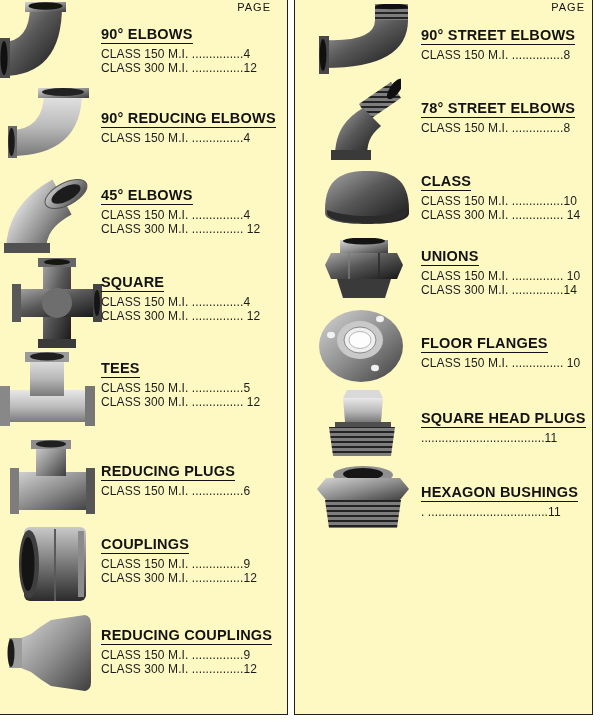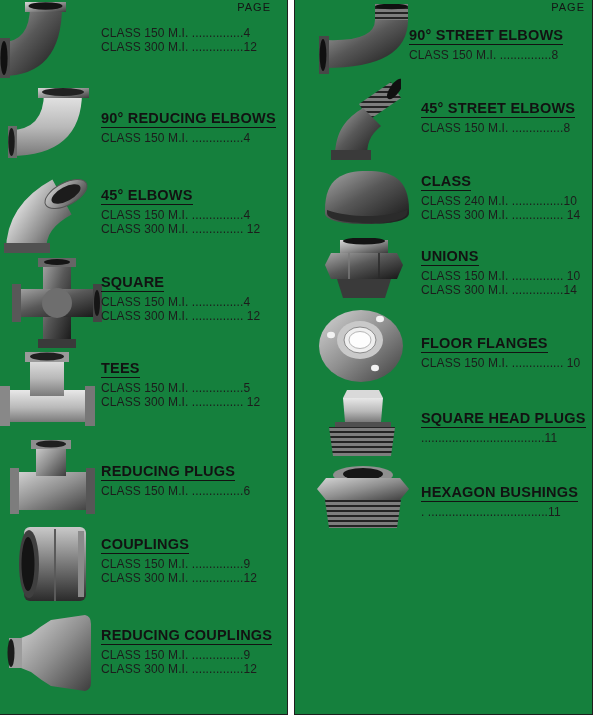--- a/index.html
+++ b/index.html
@@ -1,20 +1,20 @@
 <!DOCTYPE html>
 <html><head>
 <meta charset="utf-8">
 <style>
   html,body{margin:0;padding:0;}
   body{
     width:600px;height:722px;position:relative;background:#ffffff;
     font-family:"Liberation Sans", sans-serif;color:#1c1c1c;overflow:hidden;
   }
-  .colbox{position:absolute;top:0;box-sizing:border-box;background:#15803d;}
+  .colbox{position:absolute;top:0;box-sizing:border-box;background:#fef9c3;}
   #left-col{left:0;width:288px;height:715px;border-right:1px solid #1f1f1f;border-bottom:1px solid #1f1f1f;}
   #right-col{left:294px;width:299px;height:715px;border-left:1px solid #1f1f1f;border-right:1px solid #1f1f1f;border-bottom:1px solid #1f1f1f;}
   .page-label{position:absolute;top:1px;font-size:11px;letter-spacing:1px;color:#141414;}
   #left-col .page-label{right:16px;}
   #right-col .page-label{right:7px;}
   .photo{position:absolute;}
   .photo svg{display:block;width:100%;height:100%;}
   .etext{position:absolute;white-space:nowrap;}
   .title{font-size:14.5px;font-weight:bold;letter-spacing:0.2px;line-height:16px;margin-bottom:3px;color:#121212;}
   .title span{display:inline-block;border-bottom:1.6px solid #121212;padding-bottom:1px;}
@@ -58,20 +58,21 @@
   <div class="photo" style="left:0;top:2px;width:66px;height:76px">
     <svg viewBox="0 0 66 76">
       <path d="M30,4 L62,4 Q62,74 2,74 L2,40 Q30,40 30,4 Z" fill="url(#gDark)"></path>
       <rect x="25" y="0" width="41" height="10" fill="url(#gMid)"></rect>
       <ellipse cx="45.5" cy="4" rx="17" ry="3.8" fill="#141414"></ellipse>
       <rect x="0" y="36" width="10" height="40" fill="#4a4a4a"></rect>
       <ellipse cx="4" cy="56" rx="3.6" ry="17" fill="#101010"></ellipse>
     </svg>
   </div>
   <div class="etext" style="left:101px;top:26px">
+    <div class="title"><span>90° ELBOWS</span></div>
     <div class="cline">CLASS 150 M.I.  ...............4</div>
     <div class="cline">CLASS 300 M.I. ...............12</div>
   </div>
 
   <div class="photo" style="left:8px;top:88px;width:85px;height:70px">
     <svg viewBox="0 0 85 70">
       <path d="M36,4 L74,4 Q74,68 2,68 L2,42 Q36,42 36,4 Z" fill="url(#gLight)"></path>
       <rect x="30" y="0" width="51" height="10" fill="url(#gMid)"></rect>
       <ellipse cx="55" cy="4" rx="21" ry="4" fill="#222222"></ellipse>
       <rect x="0" y="38" width="9" height="32" fill="#6a6a6a"></rect>
@@ -181,47 +182,47 @@
 
   <div class="photo" style="left:24px;top:4px;width:95px;height:70px">
     <svg viewBox="0 0 95 70">
       <rect x="56" y="0" width="33" height="18" fill="url(#pThreadH)"></rect>
       <ellipse cx="72.5" cy="2.5" rx="16.5" ry="2.8" fill="#101010"></ellipse>
       <path d="M56,16 L89,16 Q89,64 6,64 L6,36 Q56,38 56,16 Z" fill="url(#gDark)"></path>
       <rect x="0" y="32" width="10" height="38" fill="#474747"></rect>
       <ellipse cx="4" cy="51" rx="3.4" ry="16" fill="#101010"></ellipse>
     </svg>
   </div>
-  <div class="etext" style="left:114px;top:27px">
+  <div class="etext" style="left:126px;top:27px">
     <div class="title"><span>90° STREET ELBOWS</span></div>
     <div class="cline">CLASS 150 M.I.  ...............8</div>
   </div>
 
   <div class="photo" style="left:26px;top:78px;width:80px;height:82px">
     <svg viewBox="0 0 80 82">
       <polygon points="38,26 70,4 80,20 48,42" fill="url(#pThreadH)"></polygon>
       <ellipse cx="74" cy="11" rx="5" ry="12" transform="rotate(35 74 11)" fill="#101010"></ellipse>
       <path d="M14,80 C14,52 26,40 42,30 L60,48 C48,58 46,66 46,80 Z" fill="url(#gDark)"></path>
       <rect x="10" y="72" width="40" height="10" fill="#3a3a3a"></rect>
     </svg>
   </div>
   <div class="etext" style="left:126px;top:100px">
-    <div class="title"><span>45° STREET ELBOWS</span></div>
+    <div class="title"><span>78° STREET ELBOWS</span></div>
     <div class="cline">CLASS 150 M.I.  ...............8</div>
   </div>
 
   <div class="photo" style="left:26px;top:168px;width:92px;height:58px">
     <svg viewBox="0 0 92 58">
       <path d="M4,42 C4,10 22,3 46,3 C70,3 88,10 88,42 L88,45 C88,53 70,56 46,56 C22,56 4,53 4,45 Z" fill="url(#gDark)"></path>
       <path d="M6,42 C30,50 62,50 86,42 L86,45 C86,52 66,55 46,55 C26,55 6,52 6,45 Z" fill="#2b2b2b"></path>
     </svg>
   </div>
   <div class="etext" style="left:126px;top:173px">
     <div class="title"><span>CLASS</span></div>
-    <div class="cline">CLASS 240 M.I. ...............10</div>
+    <div class="cline">CLASS 150 M.I. ...............10</div>
     <div class="cline">CLASS 300 M.I. ............... 14</div>
   </div>
 
   <div class="photo" style="left:30px;top:238px;width:78px;height:62px">
     <svg viewBox="0 0 78 62">
       <rect x="15" y="2" width="48" height="13" fill="url(#gMid)"></rect>
       <ellipse cx="39" cy="3" rx="21" ry="3.5" fill="#141414"></ellipse>
       <polygon points="6,15 72,15 78,27 72,41 6,41 0,27" fill="url(#gDark)"></polygon>
       <line x1="24" y1="15" x2="24" y2="41" stroke="#7a7a7a" stroke-width="1.5"></line>
       <line x1="54" y1="15" x2="54" y2="41" stroke="#2a2a2a" stroke-width="1.5"></line>

